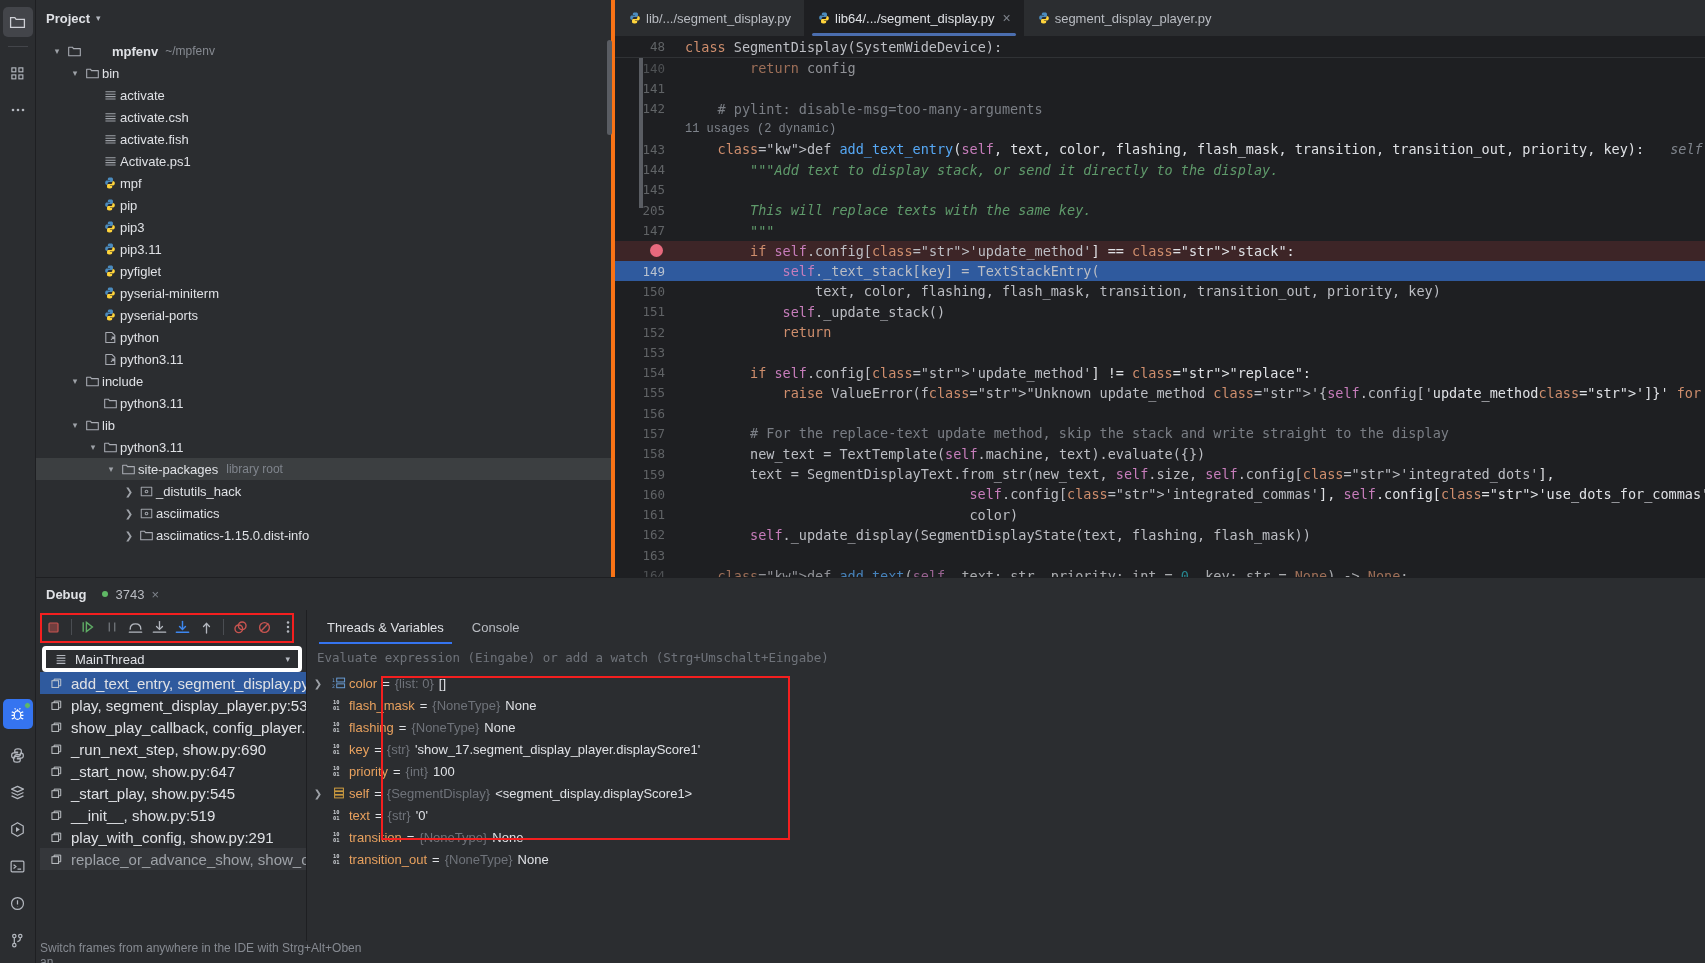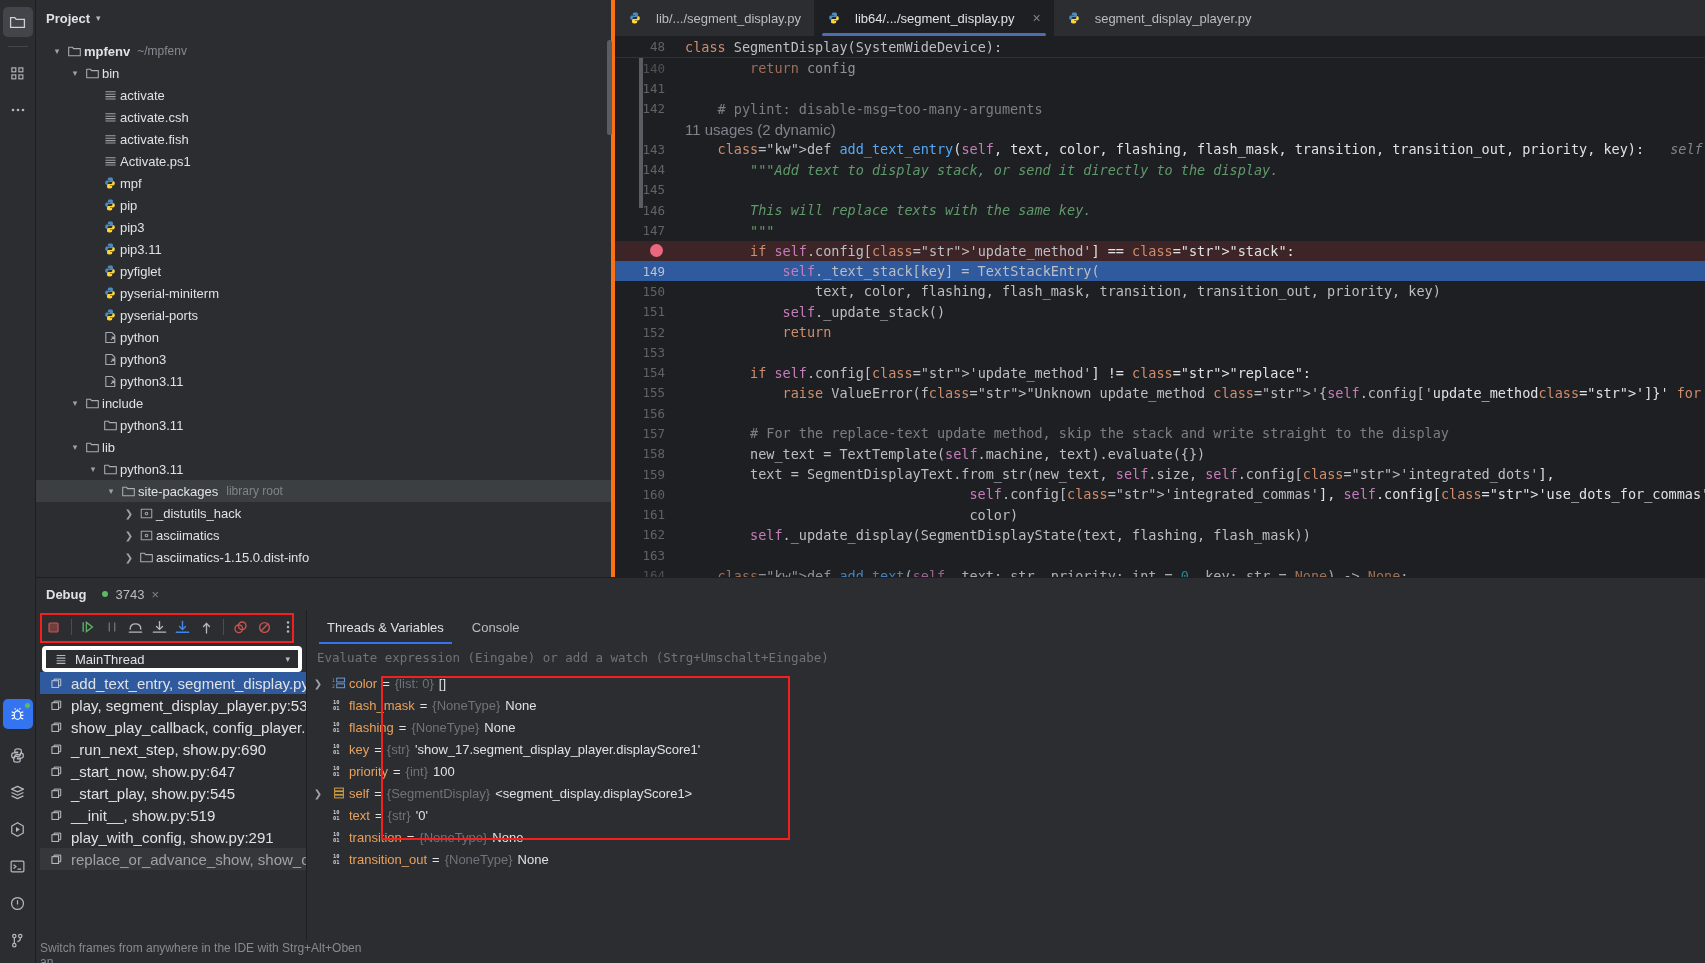--- a/index.html
+++ b/index.html
@@ -53,33 +53,33 @@
   .chev-dn { font-size: 9px; color: #b4b8bf; }
   .tree { flex: 1 1 auto; overflow: hidden; padding-top: 4px; position: relative; }
   .tree-row {
     height: 22px; display: flex; align-items: center;
     font-size: 13px; color: #dfe1e5; white-space: nowrap; padding-right: 6px;
   }
   .tree-row.selected { background: #3c3f41; }
   .tw { width: 14px; flex: 0 0 14px; display: flex; align-items: center; justify-content: center;
         font-size: 9px; color: #9ea2a8; }
   .ic { width: 20px; flex: 0 0 20px; display: flex; align-items: center; justify-content: center; }
-  .lbl-bold { font-weight: bold; }
+  .lbl-bold { font-weight: bold; margin-left: 28px; }
   .path-dim { color: #868a91; margin-left: 7px; font-size: 12px; }
   .libroot { color: #7f848c; margin-left: 8px; font-size: 12px; }
   .proj-scroll {
     position: absolute; left: 571px; top: 40px; width: 5px; height: 95px;
     background: #5a5d63; border-radius: 3px;
   }
 
   
   .editor-area { flex: 1 1 auto; height: 577px; background: #1e1f22; display: flex; flex-direction: column; }
   .tabbar { height: 36px; display: flex; align-items: flex-end; background: #2b2d30; flex: 0 0 36px; }
   .tab {
-    height: 36px; display: flex; align-items: center; gap: 14px;
+    height: 36px; display: flex; align-items: center; gap: 4px;
     padding: 0 13px; font-size: 13px; color: #b9bcc2; position: relative; white-space: nowrap;
   }
   .tab.active { background: #1e1f22; color: #dfe1e5; }
   .tab.active::after {
     content: ""; position: absolute; left: 8px; right: 8px; bottom: 0;
     height: 3px; background: #4b6eaf; border-radius: 2px;
   }
   .tab .x { color: #7f848c; font-size: 14px; margin-left: 4px; }
   .sticky-hdr {
     height: 22px; background: #1e1f22; display: flex; align-items: center;
@@ -90,21 +90,21 @@
   .cl { height: 20.3px; display: flex; align-items: center; white-space: pre;
        font-family: "DejaVu Sans Mono", monospace; font-size: 13.5px; }
   .gut { width: 60px; flex: 0 0 60px; text-align: right; padding-right: 10px;
          color: #606366; font-size: 12.5px; font-family: "DejaVu Sans Mono", monospace; }
   .cl.hl-break { background: #3d2527; }
   .cl.hl-cur { background: #2f5a9e; }
   .cl.hl-cur .gut { color: #b8c2d0; }
   .bp { width: 60px; flex: 0 0 60px; display: flex; align-items: center; justify-content: flex-end; padding-right: 12px; }
   .bp i { width: 13px; height: 13px; border-radius: 50%; background: #e8697d; display: block; }
   .code-txt { padding-left: 10px; }
-  .usage-line { color: #7f848c; font-size: 15px; font-family: Liberation Sans, sans-serif; }
+  .usage-line { color: #7f848c; font-size: 12px; font-family: Liberation Mono, monospace; }
   .gutter-bar { position: absolute; left: 24px; top: 0; width: 4px; height: 150px; background: #5a5d63; }
 
   
   .kw  { color: #cf8e6d; }
   .fn  { color: #56a8f5; }
   .self{ color: #c77dbb; }
   .num { color: #2aacb8; }
   .cmt { color: #7a7e85; }
   .doc { color: #5f9a6b; font-style: italic; }
   .cls { color: #bcbec4; }
@@ -388,29 +388,20 @@
               <span>pyserial-ports</span>
             </div>
             <div class="tree-row" style="padding-left: 50px;">
               <span class="tw"></span>
               <span class="ic">
                 <svg width="15" height="15" viewBox="0 0 16 16" fill="none">
                   <path d="M3 2.6h6.4l3.2 3.2v7.6H3z M8.5 10.6l3-3M9.2 7.4h2.4v2.4" stroke="#a8abb2" stroke-width="1.15" stroke-linejoin="round"></path>
                 </svg>
               </span>
               <span>python</span>
-            </div>
-            <div class="tree-row" style="padding-left: 50px;">
-              <span class="tw"></span>
-              <span class="ic">
-                <svg width="15" height="15" viewBox="0 0 16 16" fill="none">
-                  <path d="M3 2.6h6.4l3.2 3.2v7.6H3z M8.5 10.6l3-3M9.2 7.4h2.4v2.4" stroke="#a8abb2" stroke-width="1.15" stroke-linejoin="round"></path>
-                </svg>
-              </span>
-              <span>python3</span>
             </div>
             <div class="tree-row" style="padding-left: 50px;">
               <span class="tw"></span>
               <span class="ic">
                 <svg width="15" height="15" viewBox="0 0 16 16" fill="none">
                   <path d="M3 2.6h6.4l3.2 3.2v7.6H3z M8.5 10.6l3-3M9.2 7.4h2.4v2.4" stroke="#a8abb2" stroke-width="1.15" stroke-linejoin="round"></path>
                 </svg>
               </span>
               <span>python3.11</span>
             </div>
@@ -529,21 +520,21 @@
         <div class="code-wrap">
           <div class="gutter-bar"></div>
           <div id="code-lines">
               <div class="cl" style="opacity: 0.72;"><span class="gut">140</span><span class="code-txt"><span class="pln">        <span class="kw">return</span> config</span></span></div>
               <div class="cl"><span class="gut">141</span><span class="code-txt"><span class="pln"></span></span></div>
               <div class="cl"><span class="gut">142</span><span class="code-txt"><span class="cmt">    # pylint: disable-msg=too-many-arguments</span></span></div>
               <div class="cl"><span class="gut"></span><span class="usage-line code-txt">11 usages (2 dynamic)</span></div>
               <div class="cl"><span class="gut">143</span><span class="code-txt"><span class="pln">    <span <span="" class="kw">class</span>="kw"&gt;def</span> <span class="fn">add_text_entry</span>(<span class="self">self</span>, text, color, flashing, flash_mask, transition, transition_out, priority, key):</span><span class="hint" style="margin-left: 26px;">self: &lt;seg</span></div>
               <div class="cl"><span class="gut">144</span><span class="code-txt"><span class="doc">        """Add text to display stack, or send it directly to the display.</span></span></div>
               <div class="cl"><span class="gut">145</span><span class="code-txt"><span class="pln"></span></span></div>
-              <div class="cl"><span class="gut">146</span><span class="code-txt"><span class="doc">        This will replace texts with the same key.</span></span></div>
+              <div class="cl"><span class="gut">205</span><span class="code-txt"><span class="doc">        This will replace texts with the same key.</span></span></div>
               <div class="cl"><span class="gut">147</span><span class="code-txt"><span class="doc">        """</span></span></div>
               <div class="cl hl-break"><span class="bp"><i></i></span><span class="code-txt"><span class="pln">        <span class="kw">if</span> <span class="self">self</span>.config[<span <span="" class="kw">class</span>="str"&gt;'update_method'</span>] == <span <span="" class="kw">class</span>="str"&gt;"stack":</span></div>
               <div class="cl hl-cur"><span class="gut">149</span><span class="code-txt"><span class="pln">            <span class="self">self</span>._text_stack[key] = TextStackEntry(</span></span></div>
               <div class="cl"><span class="gut">150</span><span class="code-txt"><span class="pln">                text, color, flashing, flash_mask, transition, transition_out, priority, key)</span></span></div>
               <div class="cl"><span class="gut">151</span><span class="code-txt"><span class="pln">            <span class="self">self</span>._update_stack()</span></span></div>
               <div class="cl"><span class="gut">152</span><span class="code-txt"><span class="pln">            <span class="kw">return</span></span></span></div>
               <div class="cl"><span class="gut">153</span><span class="code-txt"><span class="pln"></span></span></div>
               <div class="cl"><span class="gut">154</span><span class="code-txt"><span class="pln">        <span class="kw">if</span> <span class="self">self</span>.config[<span <span="" class="kw">class</span>="str"&gt;'update_method'</span>] != <span <span="" class="kw">class</span>="str"&gt;"replace":</span></div>
               <div class="cl"><span class="gut">155</span><span class="code-txt"><span class="pln">            <span class="kw">raise</span> ValueError(f<span <span="" class="kw">class</span>="str"&gt;"Unknown update_method <span <span="" class="kw">class</span>="str"&gt;'{<span class="self">self</span>.config['</span>update_method<span <span="" class="kw">class</span>="str"&gt;']}' <span class="kw">for</span> segment display {.name}")</span></div>
               <div class="cl"><span class="gut">156</span><span class="code-txt"><span class="pln"></span></span></div>

